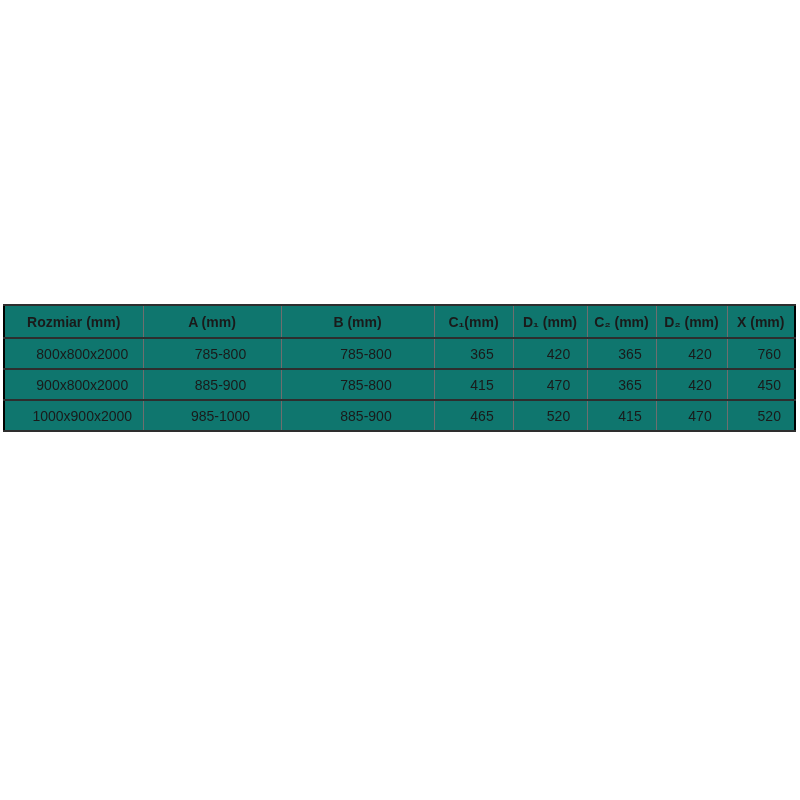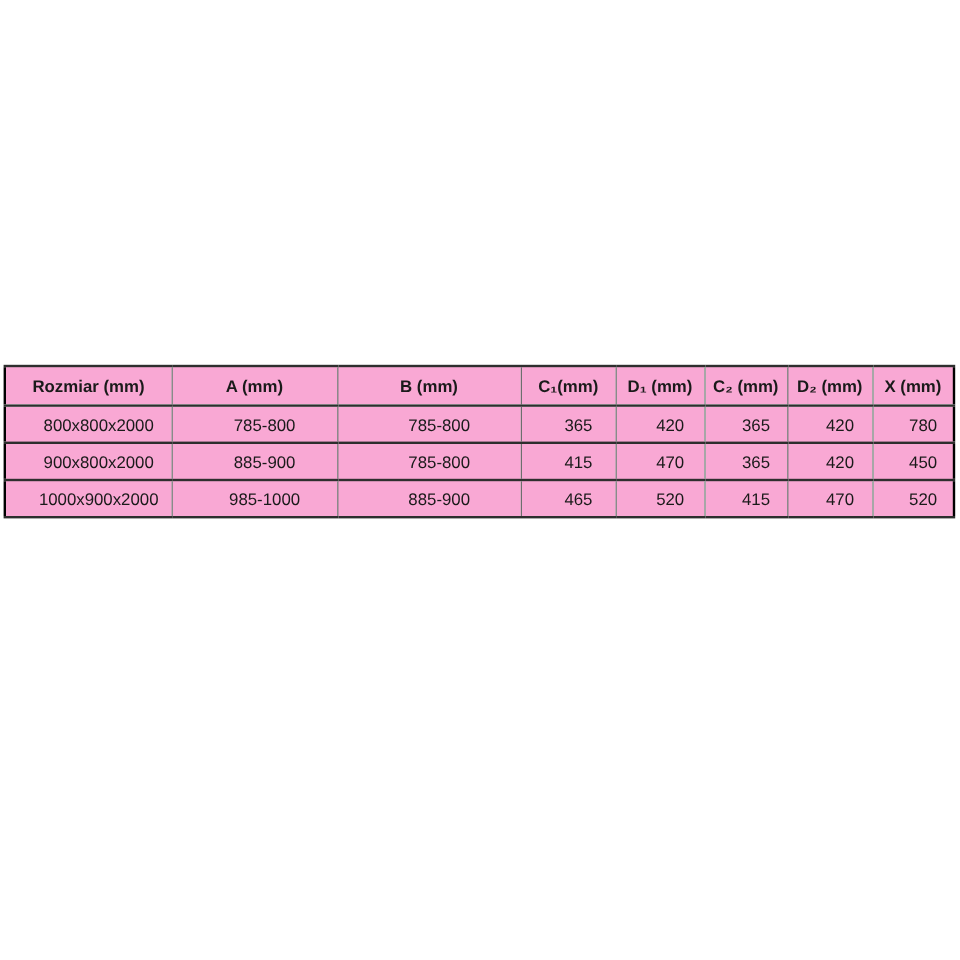--- a/index.html
+++ b/index.html
@@ -31,21 +31,21 @@
     border-right: 1px solid #6e6e6e;
     font-family: "Liberation Sans", "DejaVu Sans", sans-serif;
     font-size: 14px;
     line-height: 1;
     color: #1a1a1a;
     text-align: center;
     vertical-align: middle;
     padding: 0;
     white-space: nowrap;
     overflow: hidden;
-    background: #f9a8d4;
+    background: #0f766e;
   }
   table.size-table th {
     font-weight: 700;
     height: 31px;
   }
   table.size-table td {
     font-weight: 400;
     height: 29px;
     padding-left: 17px;
   }
@@ -79,21 +79,21 @@
     </thead>
     <tbody>
         <tr>
           <td>800x800x2000</td>
           <td>785-800</td>
           <td>785-800</td>
           <td>365</td>
           <td>420</td>
           <td>365</td>
           <td>420</td>
-          <td>780</td>
+          <td>760</td>
         </tr>
         <tr>
           <td>900x800x2000</td>
           <td>885-900</td>
           <td>785-800</td>
           <td>415</td>
           <td>470</td>
           <td>365</td>
           <td>420</td>
           <td>450</td>

